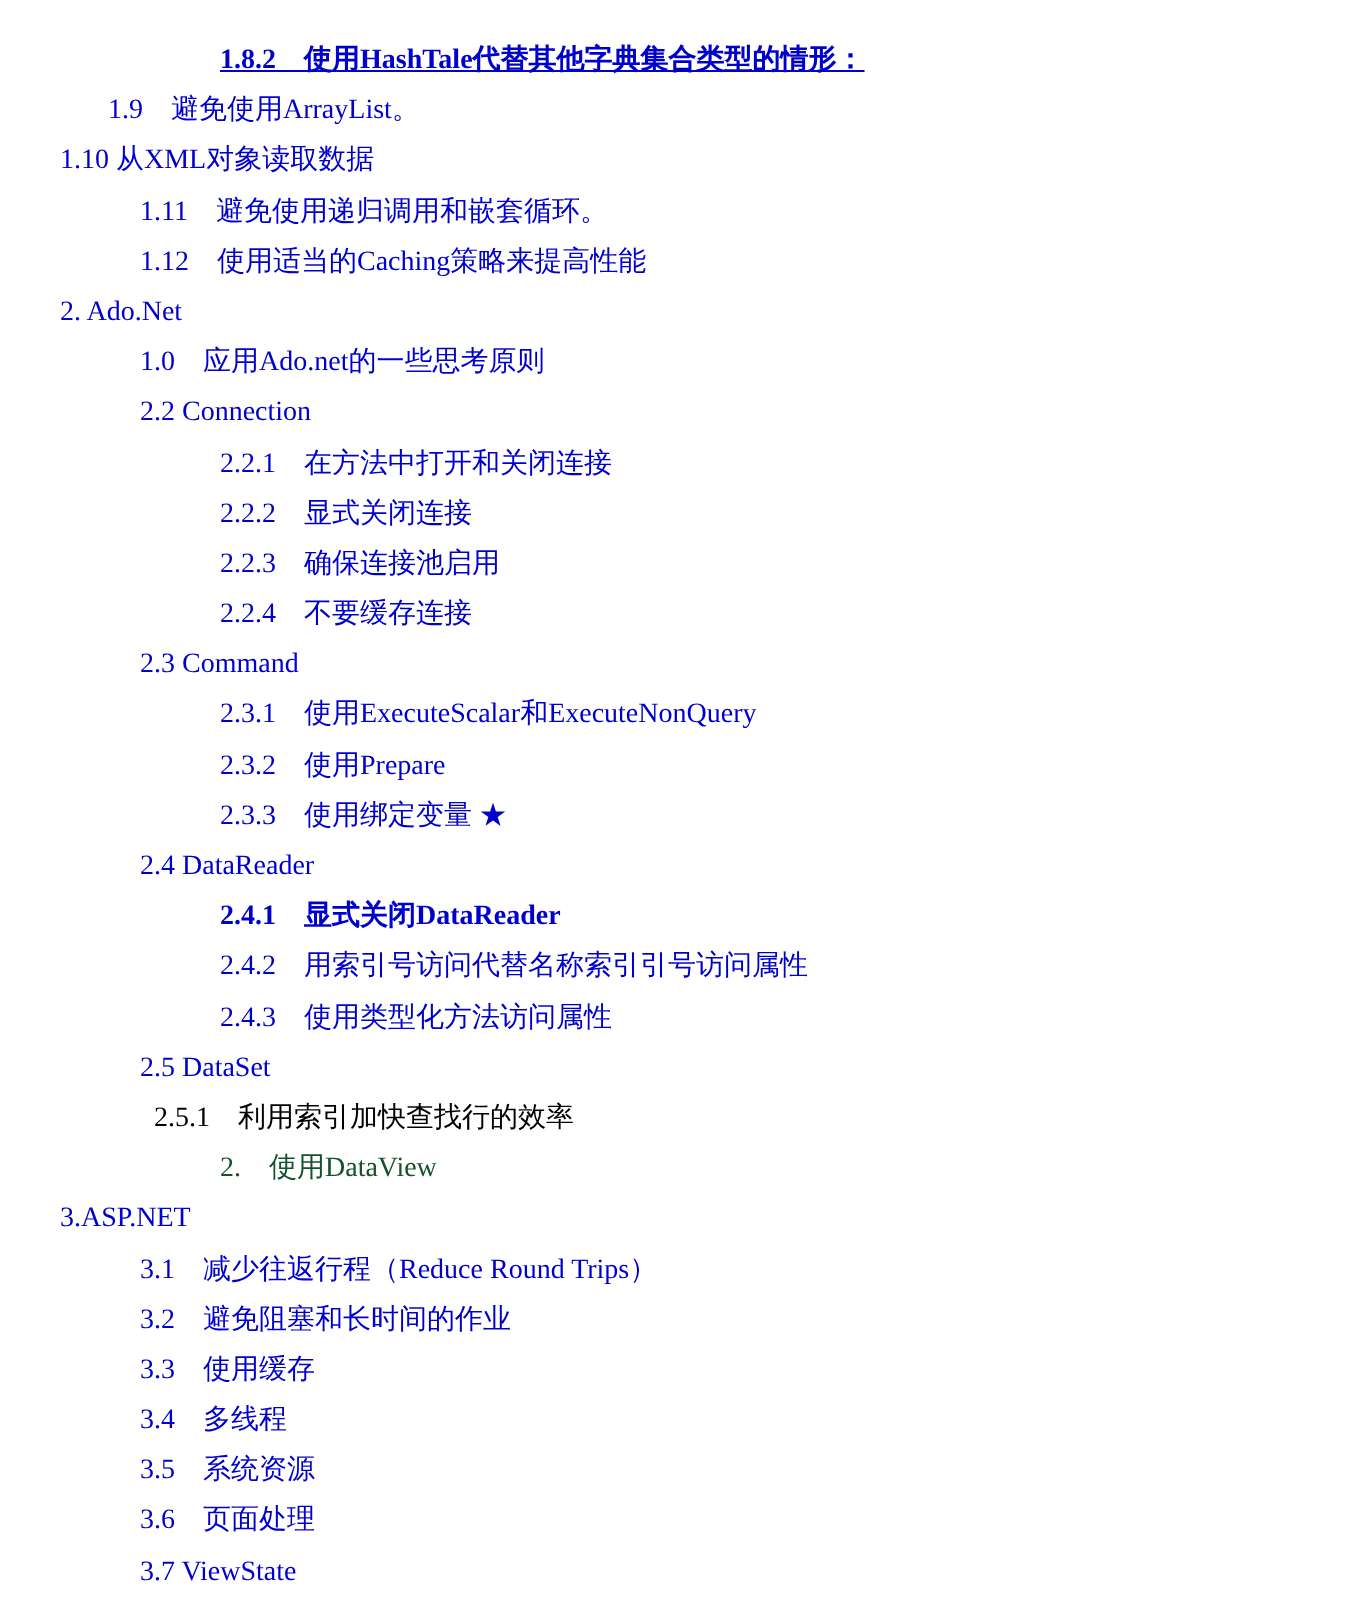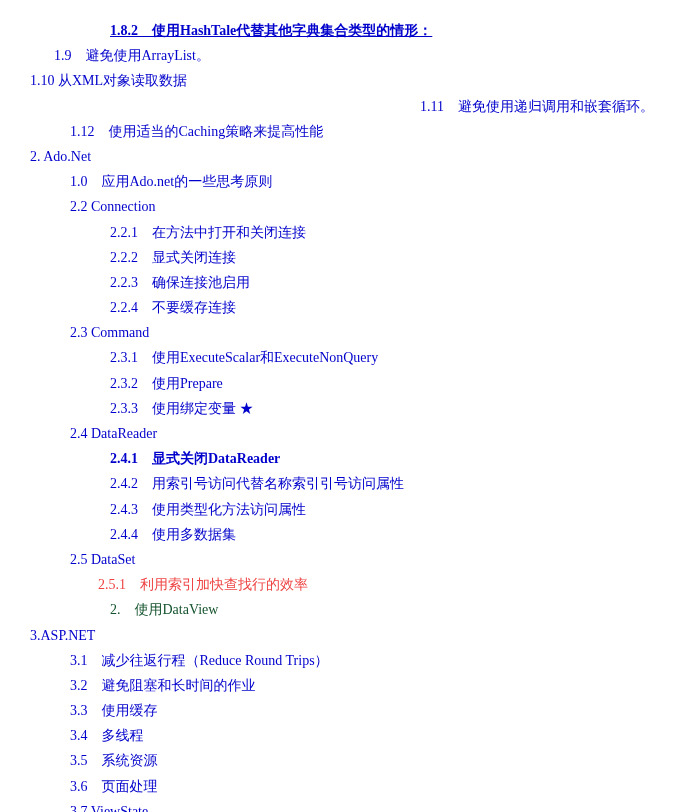--- a/index.html
+++ b/index.html
@@ -21,40 +21,39 @@
     }
   </style>
 </head>
 <body>
 
 <div class="toc-container">
 
 <div style="line-height: 1.8; color: rgb(0, 0, 204); cursor: pointer; display: block; text-decoration: underline; margin-left: 80px; font-weight: bold;">1.8.2　使用HashTale代替其他字典集合类型的情形：</div>
     <div style="line-height: 1.8; color: rgb(0, 0, 204); cursor: pointer; display: block; text-decoration: none; margin-left: 24px;">1.9　避免使用ArrayList。</div>
     <div style="line-height: 1.8; color: rgb(0, 0, 204); cursor: pointer; display: block; text-decoration: none; ">1.10 从XML对象读取数据</div>
-    <div style="line-height: 1.8; color: rgb(0, 0, 204); cursor: pointer; display: block; text-decoration: none; margin-left: 40px; text-align: right;">1.11　避免使用递归调用和嵌套循环。</div>
+    <div style="line-height: 1.8; color: rgb(0, 0, 204); cursor: pointer; display: block; text-decoration: none; margin-left: 40px;">1.11　避免使用递归调用和嵌套循环。</div>
     <div style="line-height: 1.8; color: rgb(0, 0, 204); cursor: pointer; display: block; text-decoration: none; margin-left: 40px;">1.12　使用适当的Caching策略来提高性能</div>
     <div style="line-height: 1.8; color: rgb(0, 0, 204); cursor: pointer; display: block; text-decoration: none; margin-left: 0px;">2. Ado.Net</div>
     <div style="line-height: 1.8; color: rgb(0, 0, 204); cursor: pointer; display: block; text-decoration: none; margin-left: 40px;">1.0　应用Ado.net的一些思考原则</div>
     <div style="line-height: 1.8; color: rgb(0, 0, 204); cursor: pointer; display: block; text-decoration: none; margin-left: 40px;">2.2 Connection</div>
     <div style="line-height: 1.8; color: rgb(0, 0, 204); cursor: pointer; display: block; text-decoration: none; margin-left: 80px;">2.2.1　在方法中打开和关闭连接</div>
     <div style="line-height: 1.8; color: rgb(0, 0, 204); cursor: pointer; display: block; text-decoration: none; margin-left: 80px;">2.2.2　显式关闭连接</div>
     <div style="line-height: 1.8; color: rgb(0, 0, 204); cursor: pointer; display: block; text-decoration: none; margin-left: 80px;">2.2.3　确保连接池启用</div>
     <div style="line-height: 1.8; color: rgb(0, 0, 204); cursor: pointer; display: block; text-decoration: none; margin-left: 80px;">2.2.4　不要缓存连接</div>
     <div style="line-height: 1.8; color: rgb(0, 0, 204); cursor: pointer; display: block; text-decoration: none; margin-left: 40px;">2.3 Command</div>
     <div style="line-height: 1.8; color: rgb(0, 0, 204); cursor: pointer; display: block; text-decoration: none; margin-left: 80px;">2.3.1　使用ExecuteScalar和ExecuteNonQuery</div>
     <div style="line-height: 1.8; color: rgb(0, 0, 204); cursor: pointer; display: block; text-decoration: none; margin-left: 80px;">2.3.2　使用Prepare</div>
     <div style="line-height: 1.8; color: rgb(0, 0, 204); cursor: pointer; display: block; text-decoration: none; margin-left: 80px;">2.3.3　使用绑定变量  ★</div>
     <div style="line-height: 1.8; color: rgb(0, 0, 204); cursor: pointer; display: block; text-decoration: none; margin-left: 40px;">2.4 DataReader</div>
     <div style="line-height: 1.8; color: rgb(0, 0, 204); cursor: pointer; display: block; text-decoration: none; margin-left: 80px; font-weight: bold;">2.4.1　显式关闭DataReader</div>
     <div style="line-height: 1.8; color: rgb(0, 0, 204); cursor: pointer; display: block; text-decoration: none; margin-left: 80px;">2.4.2　用索引号访问代替名称索引引号访问属性</div>
     <div style="line-height: 1.8; color: rgb(0, 0, 204); cursor: pointer; display: block; text-decoration: none; margin-left: 80px;">2.4.3　使用类型化方法访问属性</div>
-    <div style="line-height: 1.8; color: rgb(0, 0, 204); cursor: pointer; display: block; text-decoration: none; margin-left: 80px;">2.4.4　使用多数据集</div>
     <div style="line-height: 1.8; color: rgb(0, 0, 204); cursor: pointer; display: block; text-decoration: none; margin-left: 40px;">2.5 DataSet</div>
-    <div style="line-height: 1.8; color: #ef4444; cursor: pointer; display: block; text-decoration: none; margin-left: 68px;">2.5.1　利用索引加快查找行的效率</div>
+    <div style="line-height: 1.8; color: #000000; cursor: pointer; display: block; text-decoration: none; margin-left: 47px;">2.5.1　利用索引加快查找行的效率</div>
     <div style="line-height: 1.8; color: #14532d; cursor: pointer; display: block; text-decoration: none; margin-left: 80px;">2.　使用DataView</div>
     <div style="line-height: 1.8; color: rgb(0, 0, 204); cursor: pointer; display: block; text-decoration: none; margin-left: 0px;">3.ASP.NET</div>
     <div style="line-height: 1.8; color: rgb(0, 0, 204); cursor: pointer; display: block; text-decoration: none; margin-left: 40px;">3.1　减少往返行程（Reduce Round Trips）</div>
     <div style="line-height: 1.8; color: rgb(0, 0, 204); cursor: pointer; display: block; text-decoration: none; margin-left: 40px;">3.2　避免阻塞和长时间的作业</div>
     <div style="line-height: 1.8; color: rgb(0, 0, 204); cursor: pointer; display: block; text-decoration: none; margin-left: 40px;">3.3　使用缓存</div>
     <div style="line-height: 1.8; color: rgb(0, 0, 204); cursor: pointer; display: block; text-decoration: none; margin-left: 40px;">3.4　多线程</div>
     <div style="line-height: 1.8; color: rgb(0, 0, 204); cursor: pointer; display: block; text-decoration: none; margin-left: 40px;">3.5　系统资源</div>
     <div style="line-height: 1.8; color: rgb(0, 0, 204); cursor: pointer; display: block; text-decoration: none; margin-left: 40px;">3.6　页面处理</div>
     <div style="line-height: 1.8; color: rgb(0, 0, 204); cursor: pointer; display: block; text-decoration: none; margin-left: 40px;">3.7 ViewState</div>
   </div>

